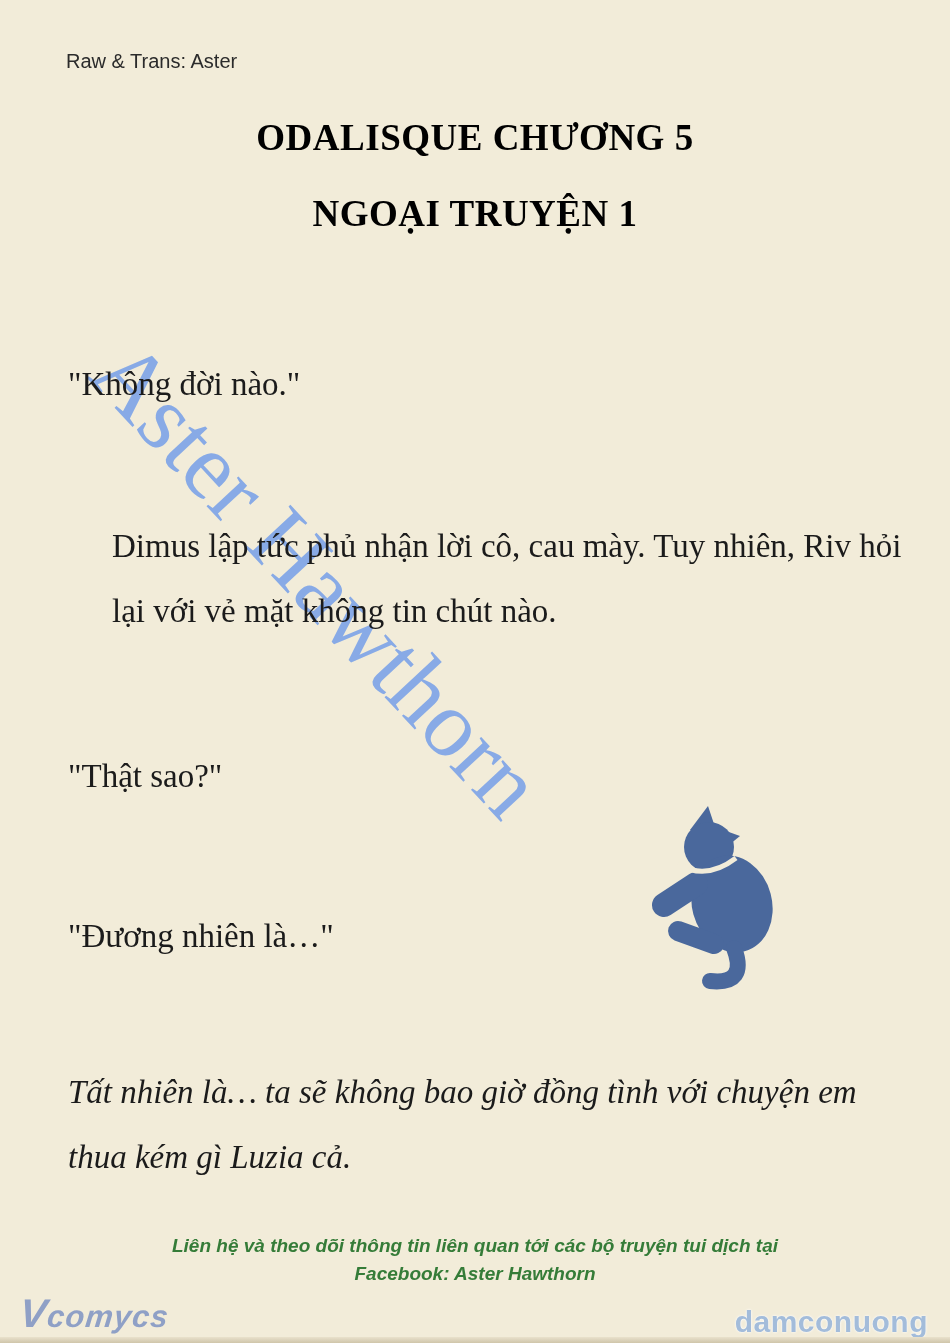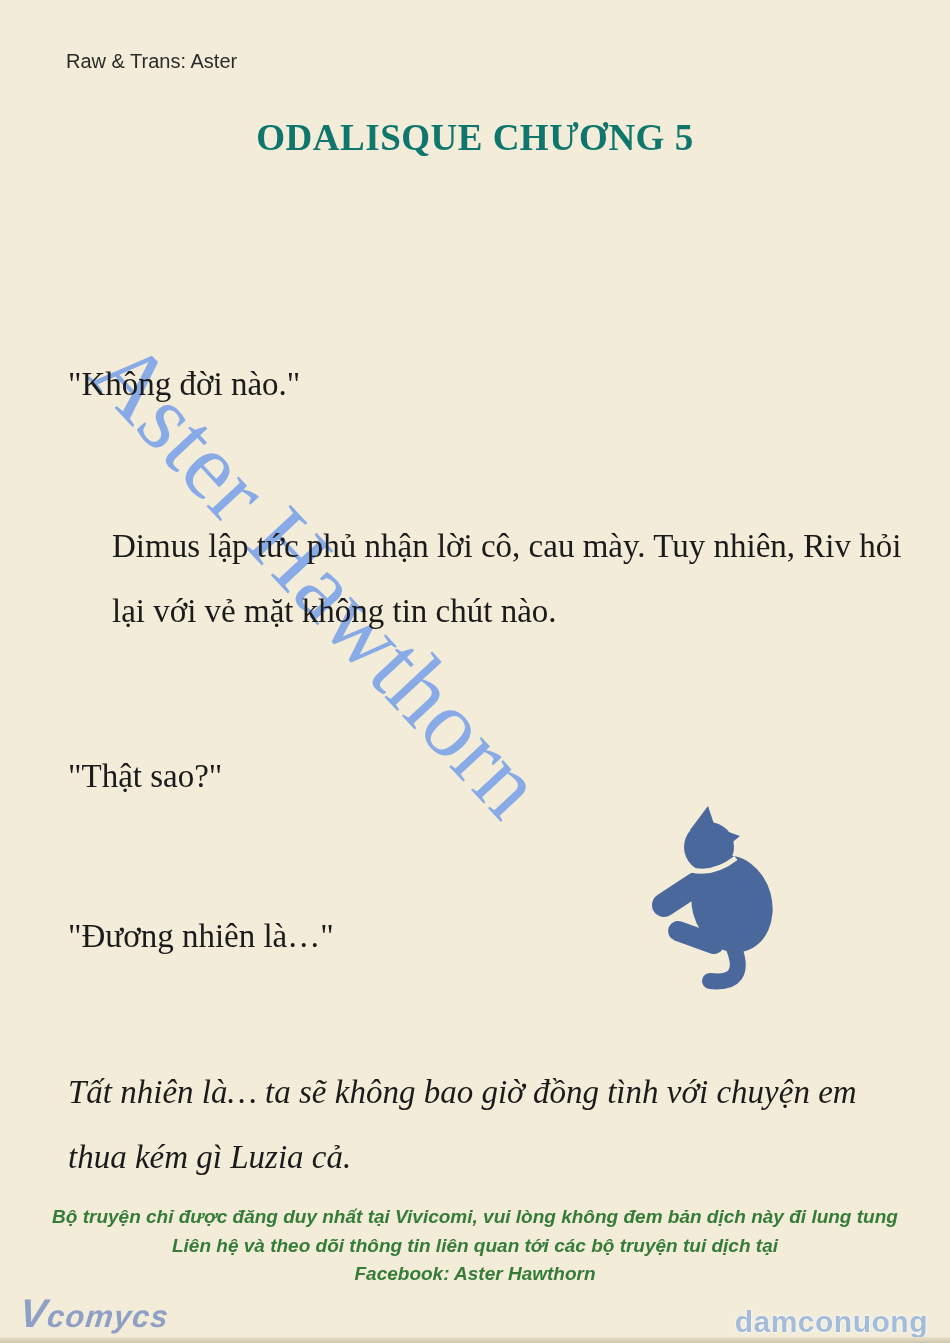--- a/index.html
+++ b/index.html
@@ -19,21 +19,21 @@
     color: #2b2b2b;
     z-index: 3;
   }
   .title-line {
     position: absolute;
     left: 0; width: 100%;
     text-align: center;
     font-weight: bold;
     font-size: 37px;
     letter-spacing: 0.5px;
-    color: #0f766e;
+    color: #000000;
     z-index: 3;
   }
   .title-1 { top: 116px; }
   .title-2 { top: 192px; }
   .watermark {
     position: absolute;
     left: 150px; top: 318px;
     transform: rotate(47deg);
     transform-origin: 0 0;
     font-size: 95px;
@@ -109,20 +109,21 @@
   }
 </style>
 </head>
 <body>
 
 <div class="page">
 
   <div class="credit">Raw &amp; Trans: Aster</div>
 
   <div class="title-line title-1">ODALISQUE CHƯƠNG 5</div>
+  <div class="title-line title-2">NGOẠI TRUYỆN 1</div>
 
   <div class="watermark">Aster Hawthorn</div>
 
   <div class="para p1">"Không đời nào."</div>
   <div class="para p2">Dimus lập tức phủ nhận lời cô, cau mày. Tuy nhiên, Riv hỏi lại với vẻ mặt không tin chút nào.</div>
   <div class="para p3">"Thật sao?"</div>
   <div class="para p4">"Đương nhiên là…"</div>
   <div class="para p5">Tất nhiên là… ta sẽ không bao giờ đồng tình với chuyện em thua kém gì Luzia cả.</div>
 
   <svg class="cat" viewBox="0 0 132 200" xmlns="http://www.w3.org/2000/svg">
@@ -131,21 +132,20 @@
       <polygon points="64,26 92,36 70,54"></polygon>
       <circle cx="61" cy="47" r="25"></circle>
       <ellipse cx="84" cy="104" rx="40" ry="49" transform="rotate(-15 84 104)"></ellipse>
     </g>
     <line x1="48" y1="84" x2="16" y2="105" stroke="var(--cat, #4a689c)" stroke-width="24" stroke-linecap="round"></line>
     <line x1="30" y1="131" x2="66" y2="144" stroke="var(--cat, #4a689c)" stroke-width="20" stroke-linecap="round"></line>
     <path d="M 86 148 Q 100 185 62 181" fill="none" stroke="var(--cat, #4a689c)" stroke-width="16" stroke-linecap="round"></path>
     <path d="M 30 64 Q 58 81 88 58" fill="none" stroke="var(--background, #f2ecd9)" stroke-width="5"></path>
   </svg>
 
-  <div class="footer-line f1">Bộ truyện chỉ được đăng duy nhất tại Vivicomi, vui lòng không đem bản dịch này đi lung tung</div>
   <div class="footer-line f3">Facebook: Aster Hawthorn</div>
   <div class="footer-line f2">Liên hệ và theo dõi thông tin liên quan tới các bộ truyện tui dịch tại</div>
 
   <div class="logo-left">Vcomycs</div>
   <div class="logo-right">damconuong</div>
 
   <div class="bottom-edge"></div>
 </div>
 
 </body></html>

